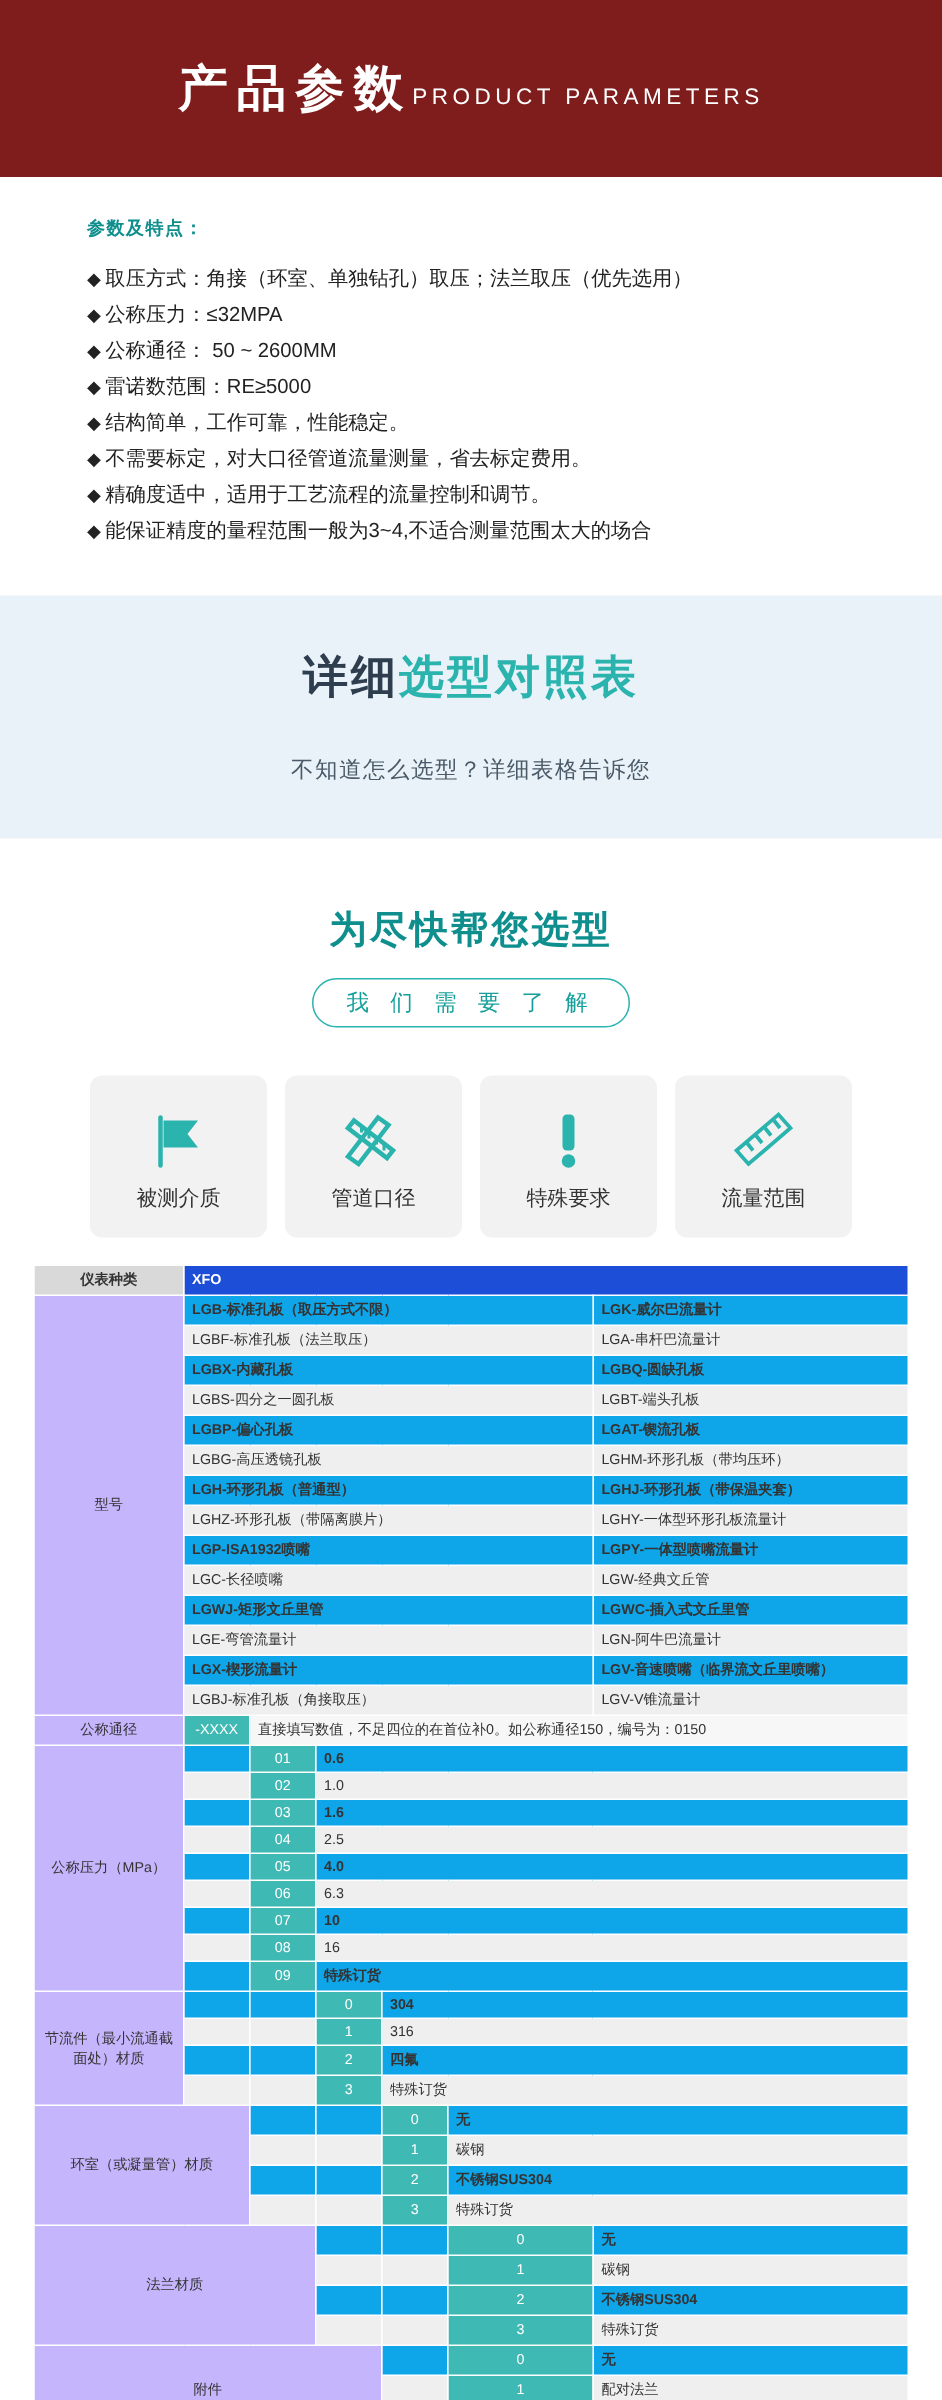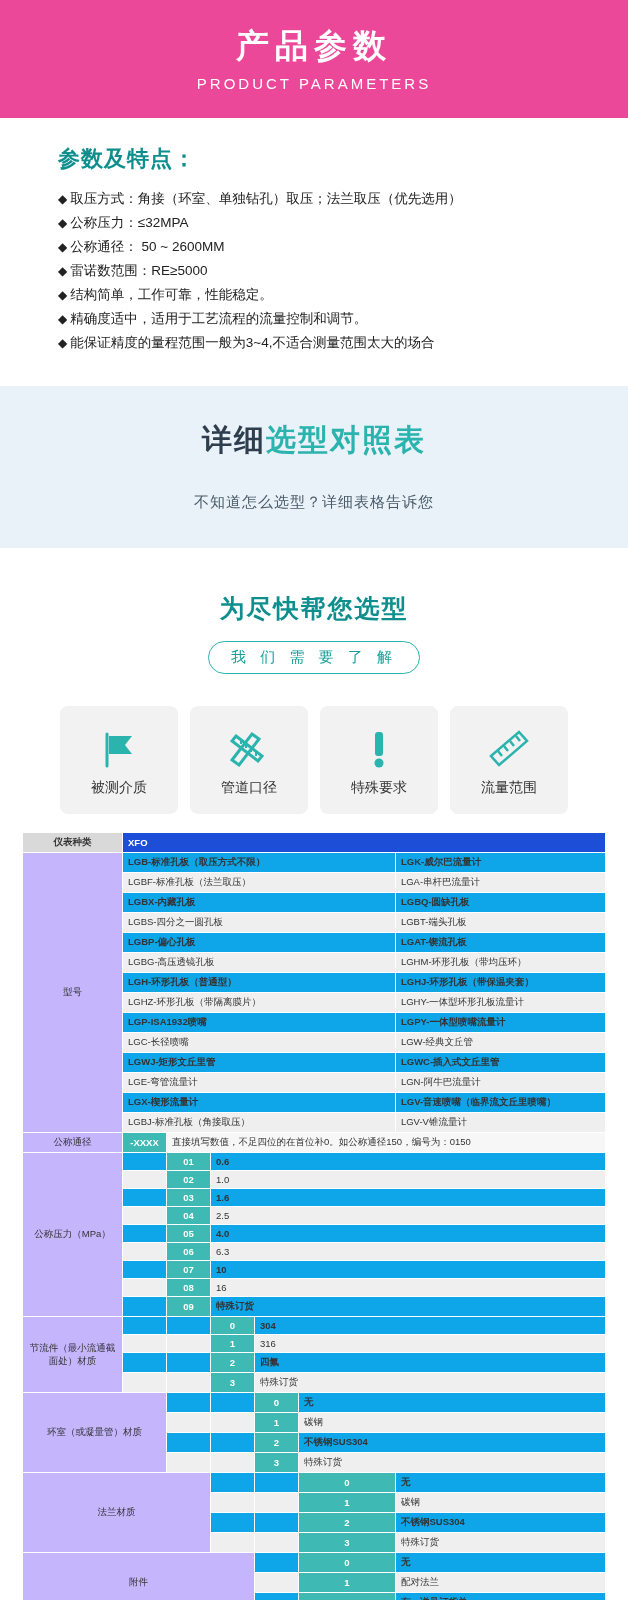--- a/index.html
+++ b/index.html
@@ -7,36 +7,36 @@
   body {
     width: 628px;
     background: #ffffff;
     font-family: "Liberation Sans", sans-serif;
     color: #333;
   }
   .page { width:628px; position:relative; }
 
   
   .banner {
-    background: #ec4899;
+    background: #7f1d1d;
     height: 118px;
-    display:flex; flex-direction:column; align-items:center; justify-content:center;
+    display:flex; flex-direction:row; align-items:center; justify-content:center;
     color:#ffffff;
   }
   .banner-cn {
     font-size: 33px; font-weight:bold; letter-spacing:6px; line-height:1.2;
   }
   .banner-en {
     font-size: 15px; letter-spacing:3px; margin-top:10px; font-weight:300;
   }
 
   
   .params { padding: 26px 40px 30px 58px; }
   .params-title {
-    color:#0f8e8e; font-size:22px; font-weight:bold; letter-spacing:1px;
+    color:#0f8e8e; font-size:12px; font-weight:bold; letter-spacing:1px;
     margin-bottom:14px;
   }
   .param-item {
     font-size:13.5px; color:#222; line-height:22px; margin-bottom:2px;
     white-space:nowrap;
   }
   .param-item .dia { color:#222; margin-right:3px; font-size:12px; }
 
   
   .blue-sec {
@@ -74,21 +74,21 @@
   table.spec td {
     border:1px solid #ffffff;
     padding:3px 5px;
     vertical-align:middle;
   }
   .hdr-dark { background:#d9d9d9; font-weight:bold; color:#333; }
   .hdr-teal { background:#1d4ed8; color:#ffffff; font-weight:bold; }
   .lbl { background:#c4b5fd; text-align:center; color:#333; }
   .cell-a { background:#0ea5e9;font-weight:bold; }
   .cell-b { background:#efefef; }
-  .code-teal { background:#3fb9b3; color:#ffffff; text-align:center; font-weight:bold; }
+  .code-teal { background:#3fb9b3; color:#ffffff; text-align:center; font-weight:normal; }
   .note-cell { background:#f7f7f7; }
 
   .tdc { text-align:center; }
 </style>
 </head>
 <body>
 
 <div class="page">
 
   <div class="banner">
@@ -96,20 +96,21 @@
     <div class="banner-en">PRODUCT PARAMETERS</div>
   </div>
 
   <div class="params">
     <div class="params-title">参数及特点：</div>
     <div class="param-item"><span class="dia">◆</span><span>取压方式：角接（环室、单独钻孔）取压；法兰取压（优先选用）</span></div>
     <div class="param-item"><span class="dia">◆</span><span>公称压力：≤32MPA</span></div>
     <div class="param-item"><span class="dia">◆</span><span>公称通径：  50 ~ 2600MM</span></div>
     <div class="param-item"><span class="dia">◆</span><span>雷诺数范围：RE≥5000</span></div>
     <div class="param-item"><span class="dia">◆</span><span>结构简单，工作可靠，性能稳定。</span></div>
+    <div class="param-item"><span class="dia">◆</span><span>不需要标定，对大口径管道流量测量，省去标定费用。</span></div>
     <div class="param-item"><span class="dia">◆</span><span>精确度适中，适用于工艺流程的流量控制和调节。</span></div>
     <div class="param-item"><span class="dia">◆</span><span>能保证精度的量程范围一般为3~4,不适合测量范围太大的场合</span></div>
   </div>
 
   <div class="blue-sec">
     <div class="blue-title"><span>详细</span><span class="hl">选型对照表</span></div>
     <div class="blue-sub">不知道怎么选型？详细表格告诉您</div>
   </div>
 
   <div class="sel">

